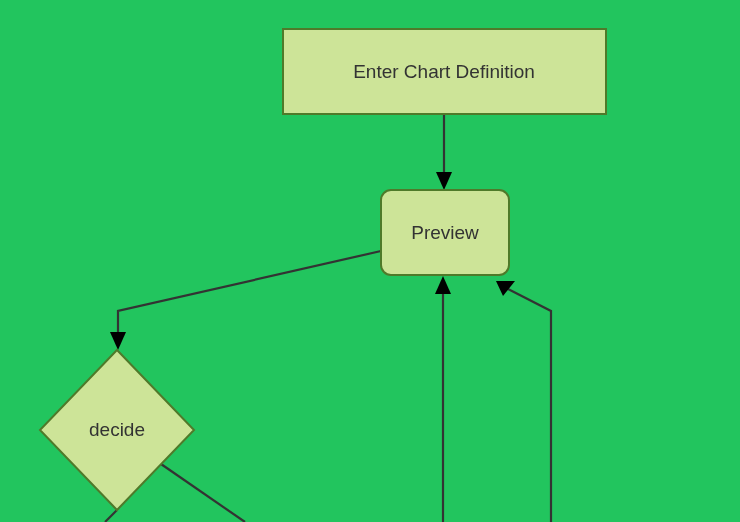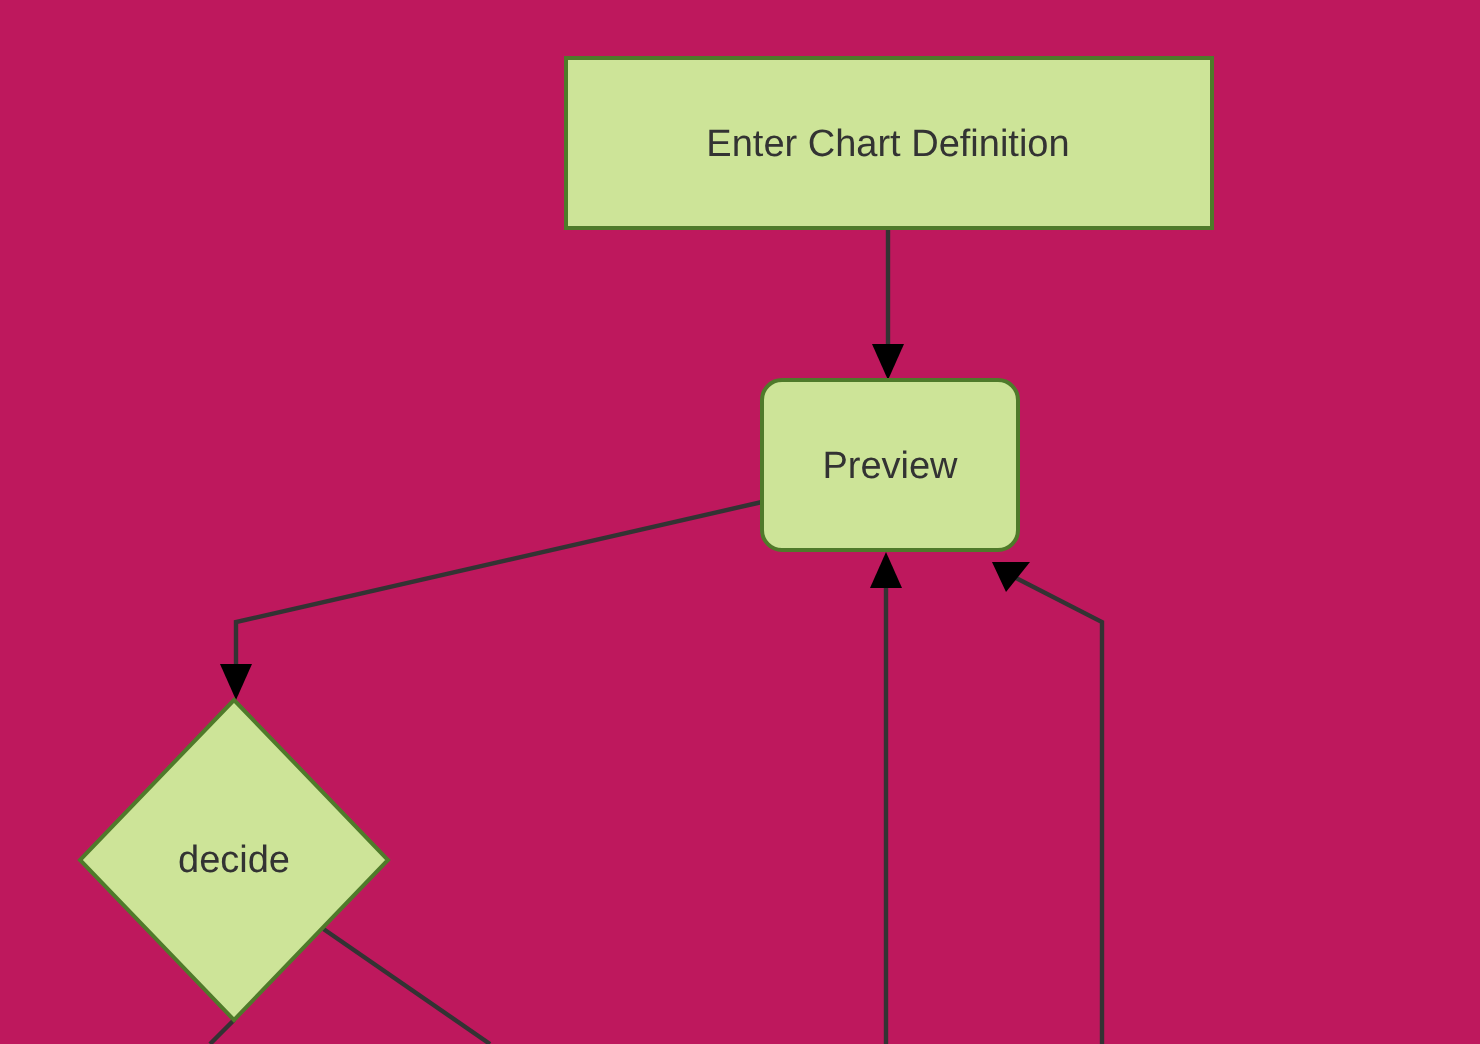--- a/index.html
+++ b/index.html
@@ -10,21 +10,21 @@
   body {
     width: 740px;
     height: 522px;
     overflow: hidden;
     font-family: "Liberation Sans", sans-serif;
   }
   #diagram-root {
     position: relative;
     width: 740px;
     height: 522px;
-    background: #be185d;
+    background: #22c55e;
   }
   #flow-svg {
     display: block;
     width: 740px;
     height: 522px;
   }
   .node-shape {
     fill: #cde498;
     stroke: #4f7a2a;
     stroke-width: 2;

